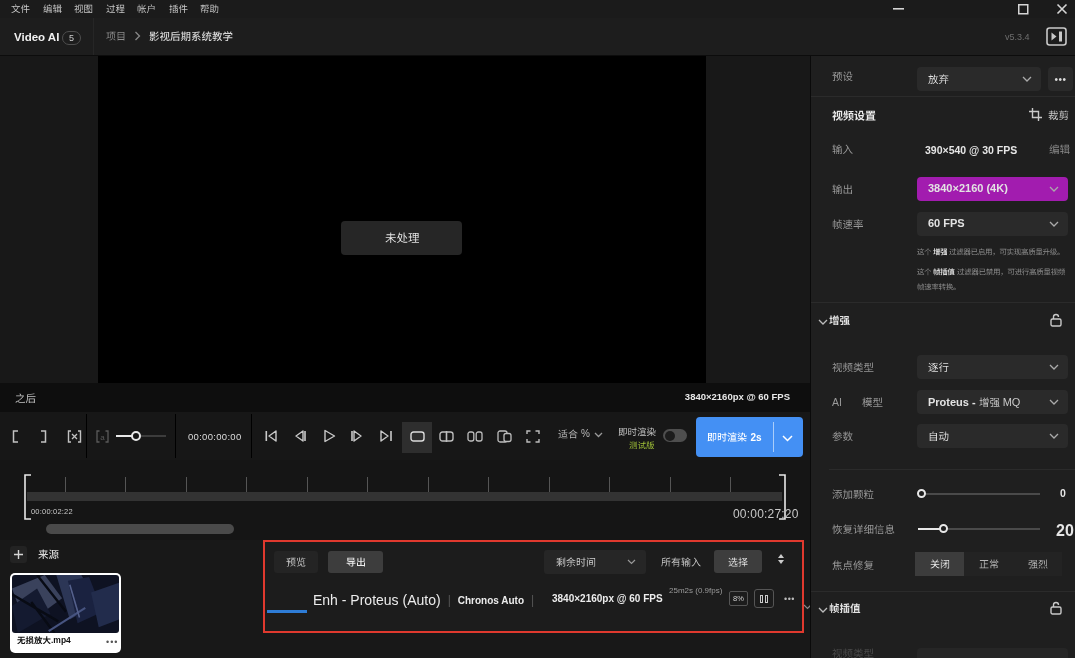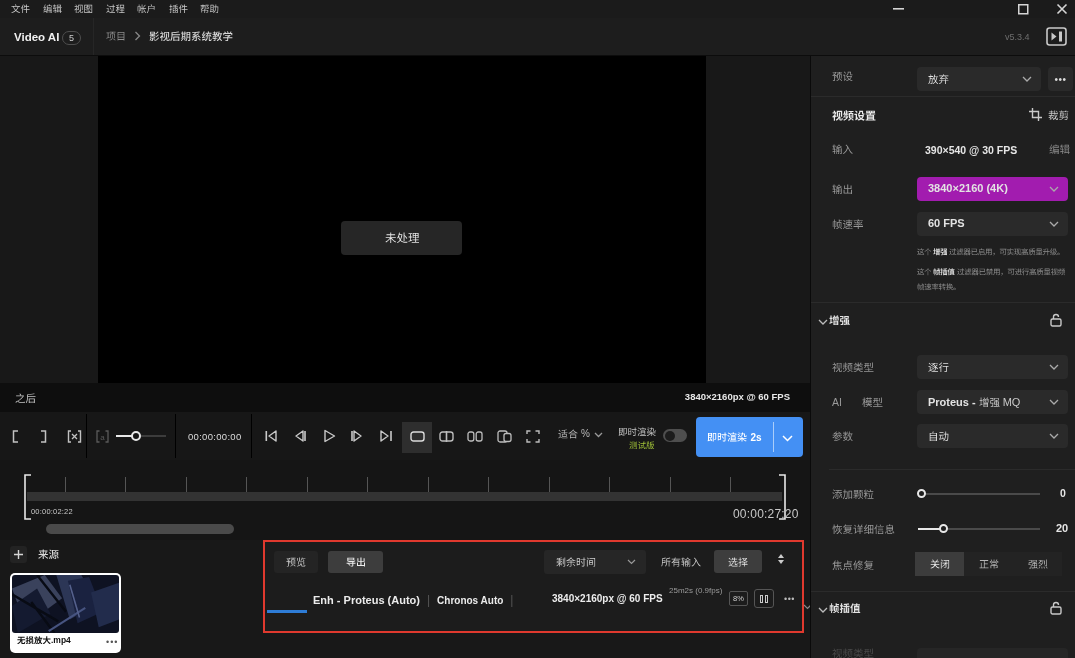--- a/index.html
+++ b/index.html
@@ -284,21 +284,21 @@
           <svg width="20" height="10" viewBox="0 0 20 10" style="display:block">
             <path fill="#e5e5e5" d="M0.6 1.2C1.2 1.6 1.9 2.3 2.2 2.8L2.8 2.4C2.5 1.9 1.8 1.2 1.2 0.7ZM4.5 0.7C4.2 1.6 3.8 2.5 3.3 3.1C3.4 3.2 3.8 3.4 3.9 3.5C4.1 3.2 4.4 2.8 4.5 2.4H6V3.9H3.2V4.6H5C4.8 5.9 4.4 6.8 2.9 7.4C3.1 7.5 3.3 7.8 3.4 8C5.1 7.3 5.6 6.2 5.8 4.6H6.8V6.9C6.8 7.7 7 7.9 7.7 7.9C7.9 7.9 8.5 7.9 8.7 7.9C9.3 7.9 9.5 7.6 9.6 6.3C9.4 6.2 9.1 6.1 8.9 6C8.9 7 8.9 7.2 8.6 7.2C8.5 7.2 7.9 7.2 7.8 7.2C7.6 7.2 7.5 7.1 7.5 6.9V4.6H9.5V3.9H6.8V2.4H9.1V1.8H6.8V0.4H6V1.8H4.9C5 1.5 5.1 1.2 5.2 0.9ZM2.5 4.2H0.6V4.9H1.8V8C1.4 8.2 0.9 8.5 0.5 9L1 9.6C1.5 9 2.1 8.5 2.4 8.5C2.6 8.5 3 8.8 3.4 9C4 9.4 4.8 9.5 6 9.5C7 9.5 8.7 9.4 9.5 9.4C9.5 9.2 9.6 8.8 9.7 8.6C8.7 8.7 7.2 8.8 6 8.8C5 8.8 4.1 8.7 3.5 8.3C3 8.1 2.8 7.8 2.5 7.8Z M11.8 0.4V2.4H10.5V3.1H11.8V5.2C11.2 5.4 10.8 5.5 10.4 5.7L10.6 6.4L11.8 6V8.7C11.8 8.8 11.7 8.9 11.6 8.9C11.5 8.9 11.1 8.9 10.7 8.9C10.8 9.1 10.8 9.4 10.9 9.6C11.5 9.6 11.9 9.6 12.2 9.4C12.4 9.3 12.5 9.1 12.5 8.7V5.8L13.7 5.4L13.6 4.7L12.5 5V3.1H13.7V2.4H12.5V0.4ZM18 1.6C17.7 2.1 17.2 2.6 16.6 3C16.1 2.6 15.7 2.1 15.3 1.6ZM14 0.9V1.6H14.6C15 2.3 15.5 2.9 16 3.4C15.3 3.8 14.4 4.2 13.5 4.4C13.7 4.5 13.8 4.8 13.9 5C14.8 4.7 15.8 4.3 16.6 3.8C17.4 4.3 18.3 4.8 19.3 5C19.4 4.8 19.6 4.5 19.7 4.4C18.8 4.2 17.9 3.8 17.2 3.4C18 2.8 18.7 2 19.1 1.2L18.6 0.9L18.5 0.9ZM16.2 4.7V5.6H14.2V6.2H16.2V7.3H13.7V8H16.2V9.6H16.9V8H19.6V7.3H16.9V6.2H18.9V5.6H16.9V4.7Z"></path>
           </svg>
         </div>
     <div class="abs" style="left:513px;top:12px;">
       <div style="width:0;height:0;border-left:3.5px solid transparent;border-right:3.5px solid transparent;border-bottom:4.5px solid #ccc;margin-bottom:2px;"></div>
       <div style="width:0;height:0;border-left:3.5px solid transparent;border-right:3.5px solid transparent;border-top:4.5px solid #ccc;"></div>
     </div>
 
     <div class="abs row" style="left:48px;top:48px;height:20px;gap:7px;">
-      <span style="font-size:11px;font-weight:bold;color:#ececec;">Enh - Proteus (Auto)</span>
+      <span style="font-size:14px;font-weight:normal;color:#ececec;">Enh - Proteus (Auto)</span>
       <span style="color:#555;font-size:12px;">|</span>
       <span style="font-size:10px;font-weight:bold;color:#ececec;">Chronos Auto</span>
       <span style="color:#555;font-size:12px;">|</span>
     </div>
     <div class="abs" style="left:287px;top:51px;font-size:10px;font-weight:bold;color:#ececec;">3840×2160px @ 60 FPS</div>
     <div class="abs" style="left:404px;top:44px;font-size:8px;color:#9a9a9a;">25m2s (0.9fps)</div>
     <div class="abs row" style="left:464px;top:49px;width:19px;height:15px;border:1px solid #555;border-radius:2px;justify-content:center;font-size:7.5px;color:#ccc;">8%</div>
     <div class="abs row" style="left:489px;top:47px;width:20px;height:19px;border:1px solid #555;border-radius:3px;justify-content:center;gap:2.5px;">
       <div style="width:2.5px;height:8px;border:1px solid #ccc;"></div>
           <div style="width:2.5px;height:8px;border:1px solid #ccc;"></div>
@@ -491,21 +491,21 @@
   <div class="abs" style="left:249px;top:431px;font-size:10.5px;font-weight:bold;color:#e6e6e6;">0</div>
 
   <div class="abs row" style="left:21px;top:462px;height:22px;">
         <svg width="63" height="10" viewBox="0 0 63 10" style="display:block">
           <path fill="#9a9a9a" d="M1.7 0.4V10.1H2.5V0.4ZM0.9 2.4C0.9 3.3 0.7 4.5 0.4 5.1L1 5.4C1.3 4.6 1.5 3.4 1.5 2.5ZM2.5 2.3C2.8 3 3.1 3.9 3.2 4.4L3.8 4.1C3.7 3.6 3.4 2.8 3.1 2.1ZM6.2 4.2C6 5.1 5.8 6 5.4 6.6C5.6 6.7 5.8 6.8 6 6.9C6.3 6.3 6.6 5.3 6.8 4.3ZM9.1 4.1C8.9 5 8.6 5.9 8.3 6.6C8.4 6.6 8.7 6.8 8.9 6.9C9.2 6.2 9.5 5.2 9.7 4.2ZM5.3 0.4C5.2 1 5.2 1.5 5.1 2H3.6V2.7H5C4.7 5 4.1 6.8 2.9 8C3.1 8.2 3.4 8.4 3.5 8.6C4.7 7.2 5.4 5.2 5.8 2.7H9.9V2H5.9C5.9 1.5 6 1 6 0.5ZM7.4 3.1C7.3 6.5 6.8 8.6 4.4 9.5C4.6 9.6 4.8 9.9 4.9 10.1C6.2 9.6 7 8.7 7.5 7.4C7.9 8.6 8.6 9.5 9.6 10C9.7 9.8 9.9 9.6 10.1 9.4C8.9 8.9 8.1 7.7 7.7 6.3C7.9 5.4 8 4.3 8.1 3.1Z M13.5 4.6H18.4V5.3H13.5ZM13.5 3.4H18.4V4.1H13.5ZM12.7 2.8V5.9H13.9C13.3 6.7 12.4 7.4 11.5 7.9C11.6 8 11.9 8.3 12 8.4C12.5 8.2 12.9 7.9 13.3 7.5C13.8 7.9 14.3 8.3 14.9 8.7C13.7 9.1 12.2 9.3 10.8 9.4C11 9.6 11.1 9.9 11.2 10.1C12.7 9.9 14.4 9.6 15.8 9.1C17.1 9.6 18.6 9.9 20.2 10C20.3 9.8 20.4 9.5 20.6 9.3C19.2 9.2 17.9 9 16.8 8.7C17.7 8.2 18.5 7.6 19.1 6.8L18.6 6.5L18.5 6.6H14.3C14.4 6.4 14.6 6.1 14.8 5.9L14.7 5.9H19.2V2.8ZM13.3 0.4C12.8 1.5 11.9 2.4 11 3C11.2 3.2 11.4 3.5 11.5 3.7C12.1 3.3 12.6 2.7 13.1 2.1H20V1.4H13.6C13.7 1.2 13.9 0.9 14 0.6ZM17.9 7.2C17.3 7.7 16.6 8.1 15.8 8.4C15 8.1 14.4 7.7 13.9 7.2Z M22.1 1.2C22.7 1.7 23.4 2.3 23.8 2.8L24.3 2.2C23.9 1.8 23.2 1.1 22.6 0.7ZM25.8 0.7C26.1 1.3 26.5 2 26.7 2.4L27.4 2.1C27.2 1.7 26.8 1 26.5 0.5ZM23 9.9V9.9C23.1 9.6 23.4 9.4 25.1 8.1C25 7.9 24.9 7.6 24.8 7.4L23.8 8.2V3.7H21.4V4.5H23V8.3C23 8.8 22.7 9.1 22.5 9.3C22.7 9.4 22.9 9.7 23 9.9ZM29.7 0.4C29.4 1 29.1 1.8 28.7 2.4H25.2V3.2H27.6V4.6H25.5V5.3H27.6V6.8H24.9V7.6H27.6V10.1H28.4V7.6H31V6.8H28.4V5.3H30.4V4.6H28.4V3.2H30.8V2.4H29.5C29.8 1.9 30.2 1.2 30.5 0.7Z M31.9 8.7 32 9.5C33.1 9.3 34.5 9 35.8 8.7L35.8 8C34.3 8.3 32.9 8.5 31.9 8.7ZM32.1 4.8C32.3 4.7 32.5 4.7 34.1 4.5C33.5 5.2 33 5.7 32.8 5.9C32.4 6.3 32.2 6.5 31.9 6.6C32 6.8 32.1 7.2 32.2 7.3C32.4 7.2 32.8 7.1 35.8 6.6C35.8 6.5 35.7 6.2 35.7 5.9L33.4 6.3C34.3 5.4 35.2 4.3 35.9 3.2L35.2 2.8C35 3.1 34.8 3.4 34.6 3.8L33 3.9C33.7 3 34.4 1.8 34.9 0.7L34.1 0.4C33.6 1.7 32.8 3 32.5 3.4C32.2 3.7 32 4 31.8 4C31.9 4.2 32.1 4.6 32.1 4.8ZM38.3 8.5H36.8V5.5H38.3ZM39 8.5V5.5H40.5V8.5ZM36 1V9.9H36.8V9.2H40.5V9.8H41.3V1ZM38.3 4.8H36.8V1.8H38.3ZM39 4.8V1.8H40.5V4.8Z M46 3.7V4.3H51.1V3.7ZM46 5.2V5.8H51.1V5.2ZM45.3 2.2V2.8H51.9V2.2ZM47.7 0.7C48 1.1 48.3 1.7 48.4 2.1L49.1 1.8C49 1.4 48.7 0.9 48.4 0.4ZM45.9 6.7V10.1H46.6V9.7H50.5V10H51.2V6.7ZM46.6 9V7.3H50.5V9ZM44.7 0.5C44.2 2 43.3 3.6 42.3 4.7C42.5 4.8 42.7 5.2 42.8 5.4C43.1 5 43.5 4.5 43.8 4V10.1H44.5V2.8C44.8 2.1 45.1 1.4 45.4 0.7Z M55.3 3.5H60.2V4.3H55.3ZM55.3 4.9H60.2V5.8H55.3ZM55.3 2H60.2V2.9H55.3ZM55.3 7.1V8.8C55.3 9.7 55.6 9.9 56.8 9.9C57 9.9 58.9 9.9 59.2 9.9C60.2 9.9 60.5 9.6 60.6 8.2C60.4 8.2 60 8.1 59.9 7.9C59.8 9 59.7 9.2 59.2 9.2C58.7 9.2 57.2 9.2 56.8 9.2C56.2 9.2 56 9.1 56 8.8V7.1ZM60.5 7.2C61 7.9 61.5 8.8 61.7 9.4L62.4 9C62.2 8.5 61.7 7.6 61.2 6.9ZM54.1 7.1C53.8 7.8 53.4 8.7 53 9.2L53.7 9.6C54.1 9 54.5 8.1 54.7 7.4ZM56.9 6.7C57.4 7.2 58 7.9 58.3 8.4L58.9 8C58.7 7.5 58.1 6.9 57.5 6.4H61V1.4H57.8C58 1.1 58.1 0.8 58.3 0.5L57.4 0.3C57.3 0.6 57.1 1 57 1.4H54.5V6.4H57.5Z"></path>
         </svg>
       </div>
   <div class="abs" style="left:107px;top:472px;width:122px;height:1.5px;background:#4a4a4a;"></div>
   <div class="abs" style="left:107px;top:471.5px;width:26px;height:2.5px;background:#e8e8e8;"></div>
   <div class="abs" style="left:128px;top:468px;width:9px;height:9px;border-radius:50%;background:#1e1e1e;border:2px solid #e8e8e8;"></div>
-  <div class="abs" style="left:245px;top:466px;font-size:11px;font-weight:bold;color:#e6e6e6;">20</div>
+  <div class="abs" style="left:245px;top:466px;font-size:16px;font-weight:bold;color:#e6e6e6;">20</div>
 
   <div class="abs row" style="left:21px;top:497px;height:24px;">
         <svg width="42" height="10" viewBox="0 0 42 10" style="display:block">
           <path fill="#9a9a9a" d="M3.6 8.1C3.7 8.7 3.8 9.5 3.8 10L4.6 9.9C4.6 9.4 4.5 8.6 4.3 8ZM5.8 8.1C6 8.7 6.3 9.5 6.4 10L7.2 9.8C7.1 9.3 6.8 8.5 6.5 7.9ZM7.9 8C8.4 8.6 9 9.5 9.3 10.1L10.1 9.8C9.8 9.3 9.2 8.4 8.6 7.7ZM1.8 7.8C1.5 8.5 1.1 9.3 0.6 9.8L1.3 10.1C1.8 9.6 2.3 8.7 2.5 8ZM5.1 0.6C5.4 1 5.6 1.5 5.7 1.9H3.1C3.4 1.5 3.6 1 3.8 0.6L3 0.4C2.4 1.8 1.4 3.1 0.3 3.9C0.5 4.1 0.8 4.3 1 4.5C1.3 4.2 1.6 3.8 2 3.5V7.7H2.8V7.3H9.5V6.7H6.3V5.7H9.1V5H6.3V4.1H9V3.5H6.3V2.6H9.7V1.9H6.4L6.5 1.8C6.4 1.4 6.1 0.8 5.8 0.4ZM5.5 4.1V5H2.8V4.1ZM5.5 3.5H2.8V2.6H5.5ZM5.5 5.7V6.7H2.8V5.7Z M13 4.4H18.5V6.2H13ZM14.1 7.9C14.2 8.6 14.3 9.5 14.3 10L15.1 9.9C15.1 9.4 15 8.5 14.8 7.8ZM16.2 7.9C16.5 8.6 16.9 9.4 17 10L17.7 9.8C17.6 9.2 17.3 8.4 17 7.7ZM18.4 7.8C18.9 8.5 19.5 9.4 19.7 10L20.5 9.7C20.2 9.1 19.6 8.2 19.1 7.5ZM12.4 7.6C12 8.4 11.5 9.2 10.9 9.7L11.7 10.1C12.2 9.5 12.8 8.6 13.1 7.8ZM12.2 3.6V7H19.3V3.6H16.1V2.3H20.1V1.5H16.1V0.4H15.3V3.6Z M28.3 5.2C27.8 5.7 26.7 6.2 25.8 6.5C25.9 6.6 26.1 6.8 26.2 7C27.2 6.6 28.3 6.1 28.9 5.4ZM29.3 6.2C28.6 7 27.2 7.6 25.9 7.9C26.1 8 26.2 8.2 26.3 8.4C27.7 8 29.1 7.4 29.9 6.5ZM30.3 7.4C29.4 8.4 27.4 9.1 25.3 9.4C25.5 9.6 25.7 9.9 25.7 10C28 9.7 29.9 8.9 31 7.7ZM24.2 3.3V8.4H24.9V3.3ZM26.8 2.2H29.7C29.4 2.8 28.9 3.3 28.3 3.7C27.6 3.3 27.1 2.7 26.8 2.2ZM26.9 0.4C26.5 1.5 25.7 2.6 24.9 3.3C25.1 3.4 25.4 3.7 25.5 3.8C25.8 3.5 26.1 3.2 26.4 2.8C26.7 3.2 27.1 3.7 27.6 4.1C26.8 4.5 25.9 4.8 24.9 5C25 5.1 25.2 5.4 25.3 5.6C26.3 5.3 27.4 5 28.2 4.5C28.9 4.9 29.8 5.3 30.8 5.5C30.9 5.3 31.1 5 31.2 4.9C30.3 4.7 29.5 4.4 28.9 4.1C29.7 3.5 30.3 2.7 30.7 1.8L30.3 1.5L30.1 1.6H27.2C27.4 1.2 27.5 0.9 27.7 0.6ZM23.5 0.5C23 2.1 22.1 3.7 21.2 4.8C21.3 5 21.6 5.4 21.6 5.6C22 5.2 22.3 4.7 22.6 4.2V10.1H23.4V2.8C23.7 2.1 24 1.4 24.2 0.7Z M34.5 4.6H39.4V5.3H34.5ZM34.5 3.4H39.4V4.1H34.5ZM33.7 2.8V5.9H34.9C34.3 6.7 33.4 7.4 32.5 7.9C32.6 8 32.9 8.3 33 8.4C33.5 8.2 33.9 7.9 34.3 7.5C34.8 7.9 35.3 8.3 35.9 8.7C34.7 9.1 33.2 9.3 31.8 9.4C32 9.6 32.1 9.9 32.2 10.1C33.7 9.9 35.4 9.6 36.8 9.1C38.1 9.6 39.6 9.9 41.2 10C41.3 9.8 41.4 9.5 41.6 9.3C40.2 9.2 38.9 9 37.8 8.7C38.7 8.2 39.5 7.6 40.1 6.8L39.6 6.5L39.5 6.6H35.3C35.4 6.4 35.6 6.1 35.8 5.9L35.7 5.9H40.2V2.8ZM34.3 0.4C33.8 1.5 32.9 2.4 32 3C32.2 3.2 32.4 3.5 32.5 3.7C33.1 3.3 33.6 2.7 34.1 2.1H41V1.4H34.6C34.7 1.2 34.9 0.9 35 0.6ZM38.9 7.2C38.3 7.7 37.6 8.1 36.8 8.4C36 8.1 35.4 7.7 34.9 7.2Z"></path>
         </svg>
       </div>
   <div class="abs row" style="left:104px;top:496px;width:147px;height:24px;">
     <div class="row" style="width:49px;height:24px;background:#3c3c3c;justify-content:center;">
           <svg width="20" height="10" viewBox="0 0 20 10" style="display:block">
             <path fill="#ececec" d="M2.2 0.8C2.6 1.3 3.1 2.1 3.2 2.5H1.3V3.3H4.6V4.5C4.6 4.7 4.6 4.9 4.6 5.1H0.7V5.8H4.4C4.1 6.9 3.2 8 0.5 8.9C0.7 9.1 0.9 9.4 1 9.6C3.6 8.7 4.7 7.5 5.2 6.4C6 7.9 7.3 9 9.1 9.5C9.2 9.3 9.4 9 9.6 8.8C7.8 8.4 6.4 7.3 5.7 5.8H9.3V5.1H5.4L5.5 4.5V3.3H8.8V2.5H6.8C7.2 2 7.6 1.3 7.9 0.7L7.1 0.4C6.9 1.1 6.4 1.9 6 2.5H3.3L3.9 2.2C3.7 1.7 3.3 1 2.9 0.5Z M10.9 2.7V9.6H11.6V2.7ZM11 0.9C11.5 1.3 12.1 2 12.3 2.4L12.9 2C12.7 1.5 12.1 0.9 11.6 0.5ZM15.6 2.3V3.7H12.4V4.4H15.2C14.5 5.5 13.3 6.5 12 7.2C12.1 7.4 12.4 7.6 12.5 7.8C13.8 7.1 14.9 6.1 15.6 5V7.8C15.6 7.9 15.6 8 15.4 8C15.2 8 14.7 8 14.1 8C14.2 8.2 14.3 8.5 14.4 8.7C15.2 8.7 15.7 8.7 16 8.6C16.3 8.5 16.4 8.2 16.4 7.8V4.4H17.8V3.7H16.4V2.3ZM13.6 1V1.7H18.4V8.7C18.4 8.8 18.4 8.8 18.2 8.8C18.1 8.8 17.6 8.8 17.1 8.8C17.2 9 17.3 9.3 17.4 9.5C18 9.5 18.5 9.5 18.8 9.4C19 9.3 19.1 9.1 19.1 8.7V1Z"></path>

